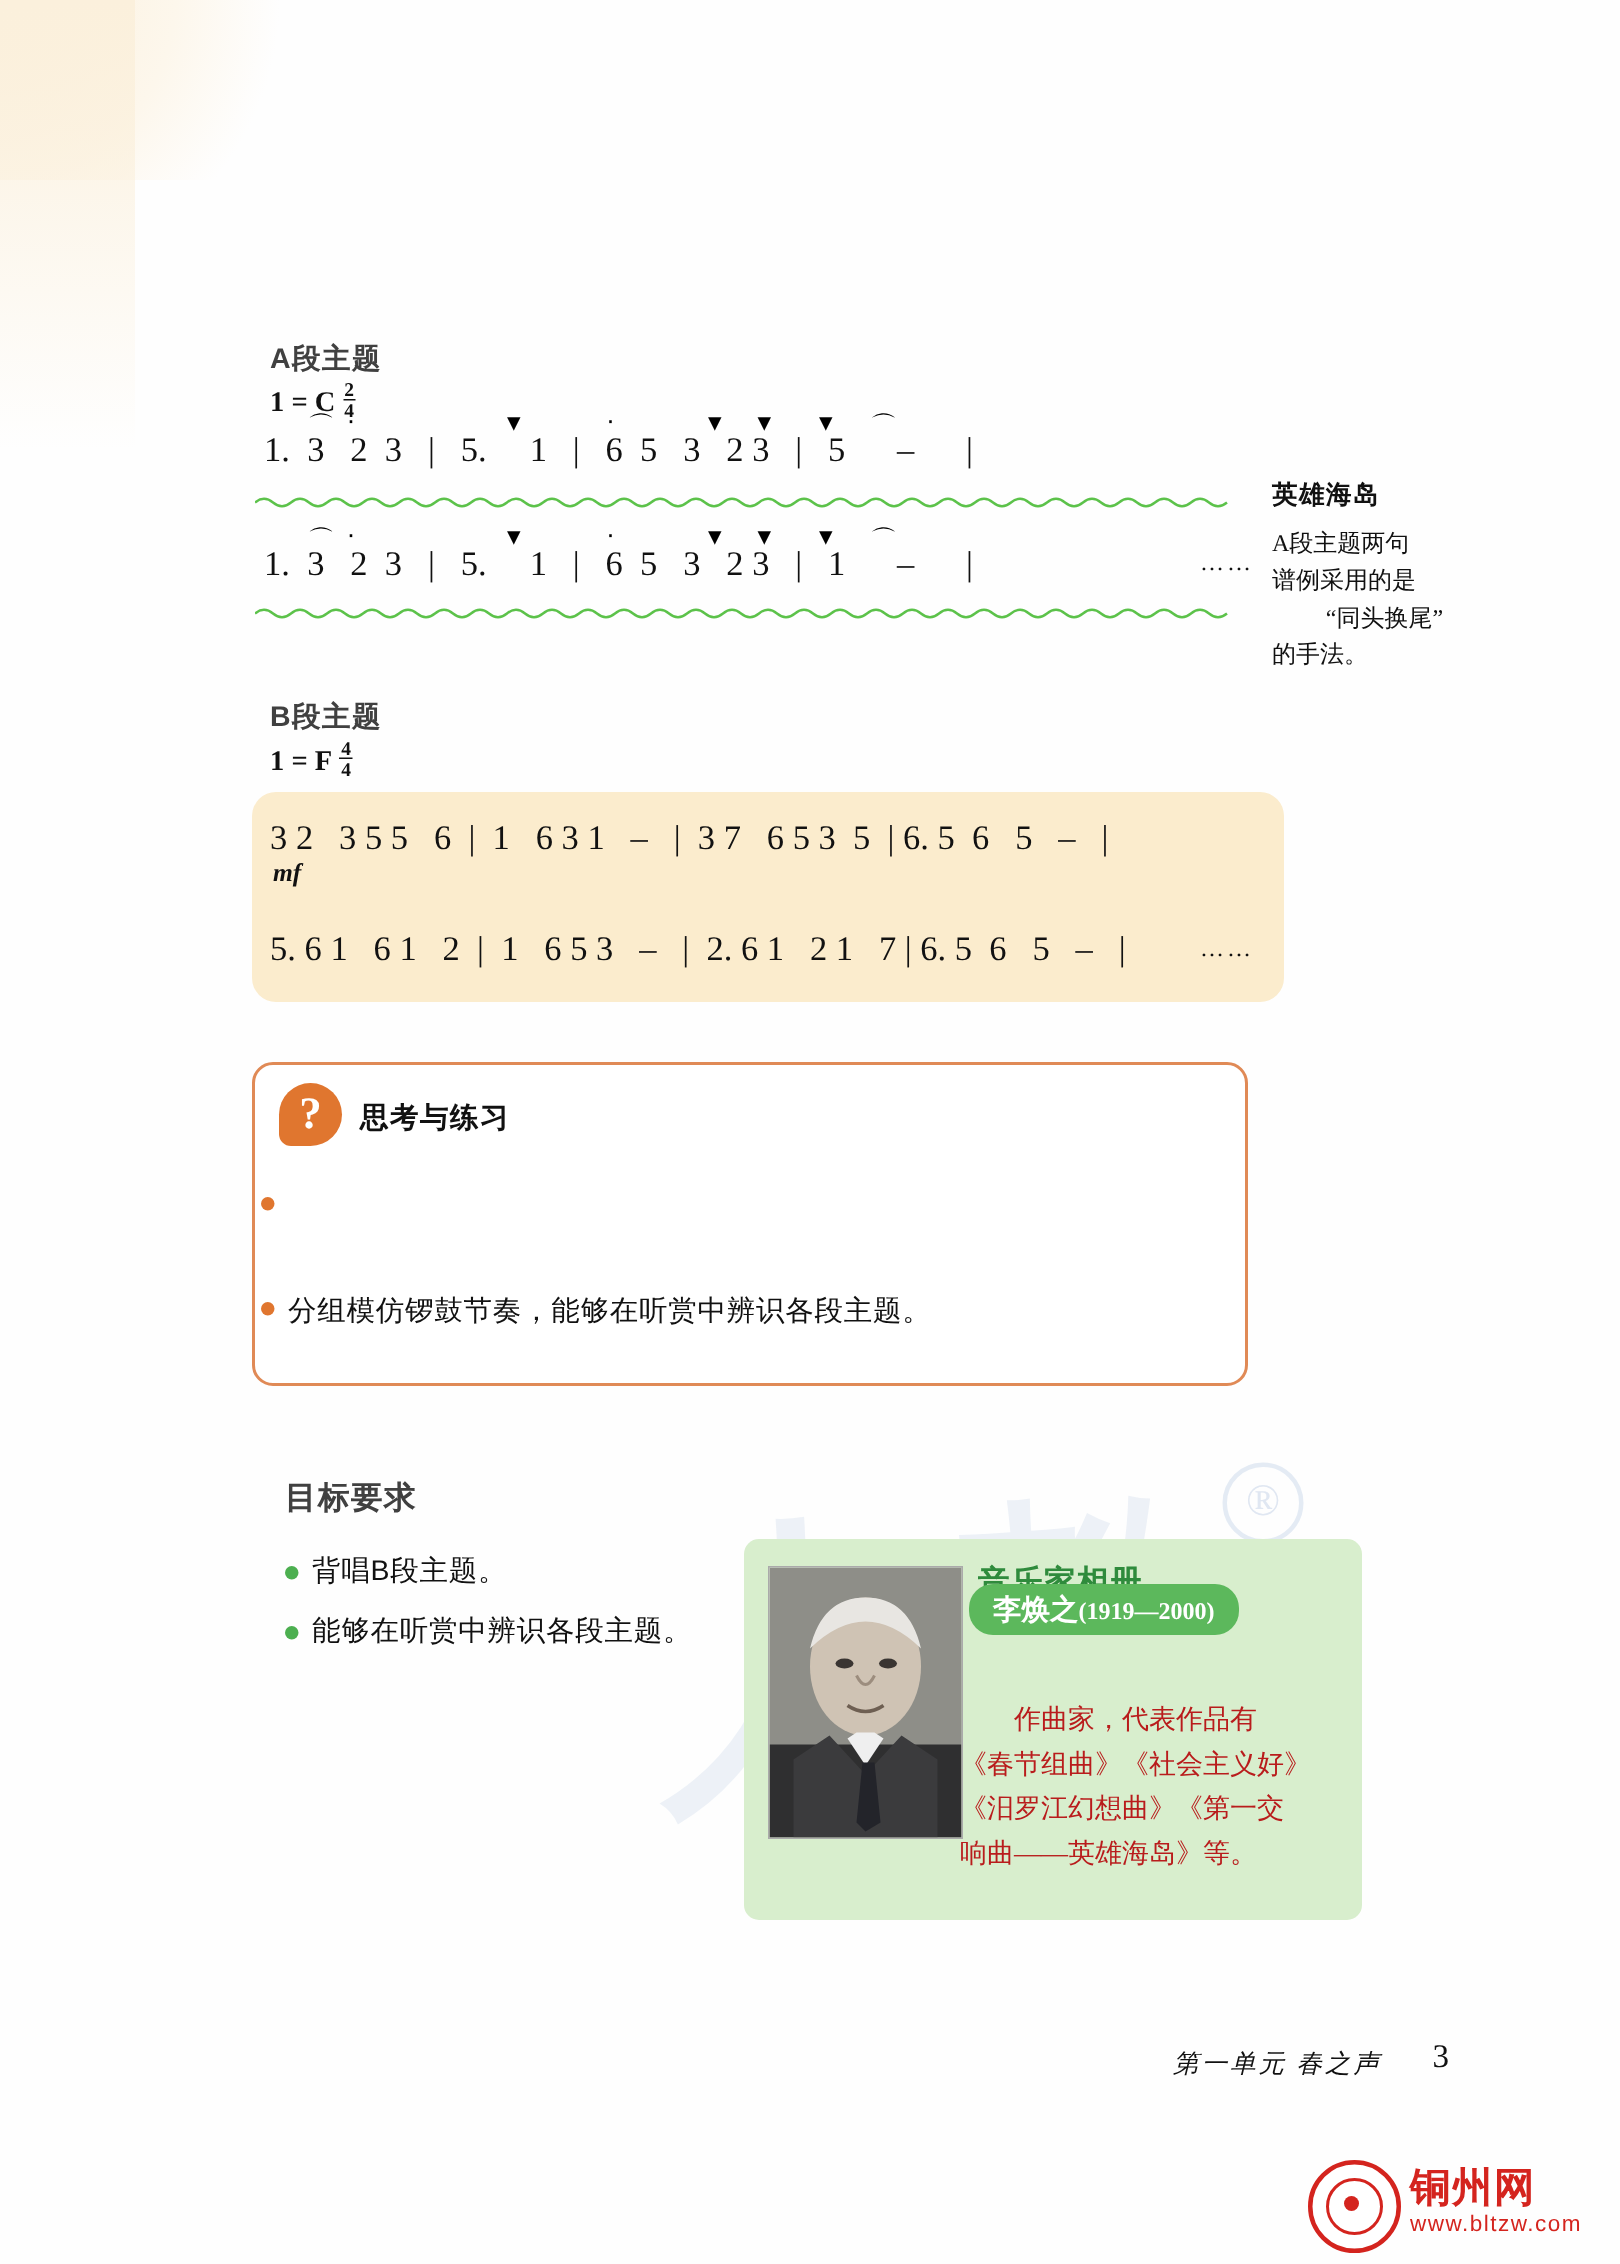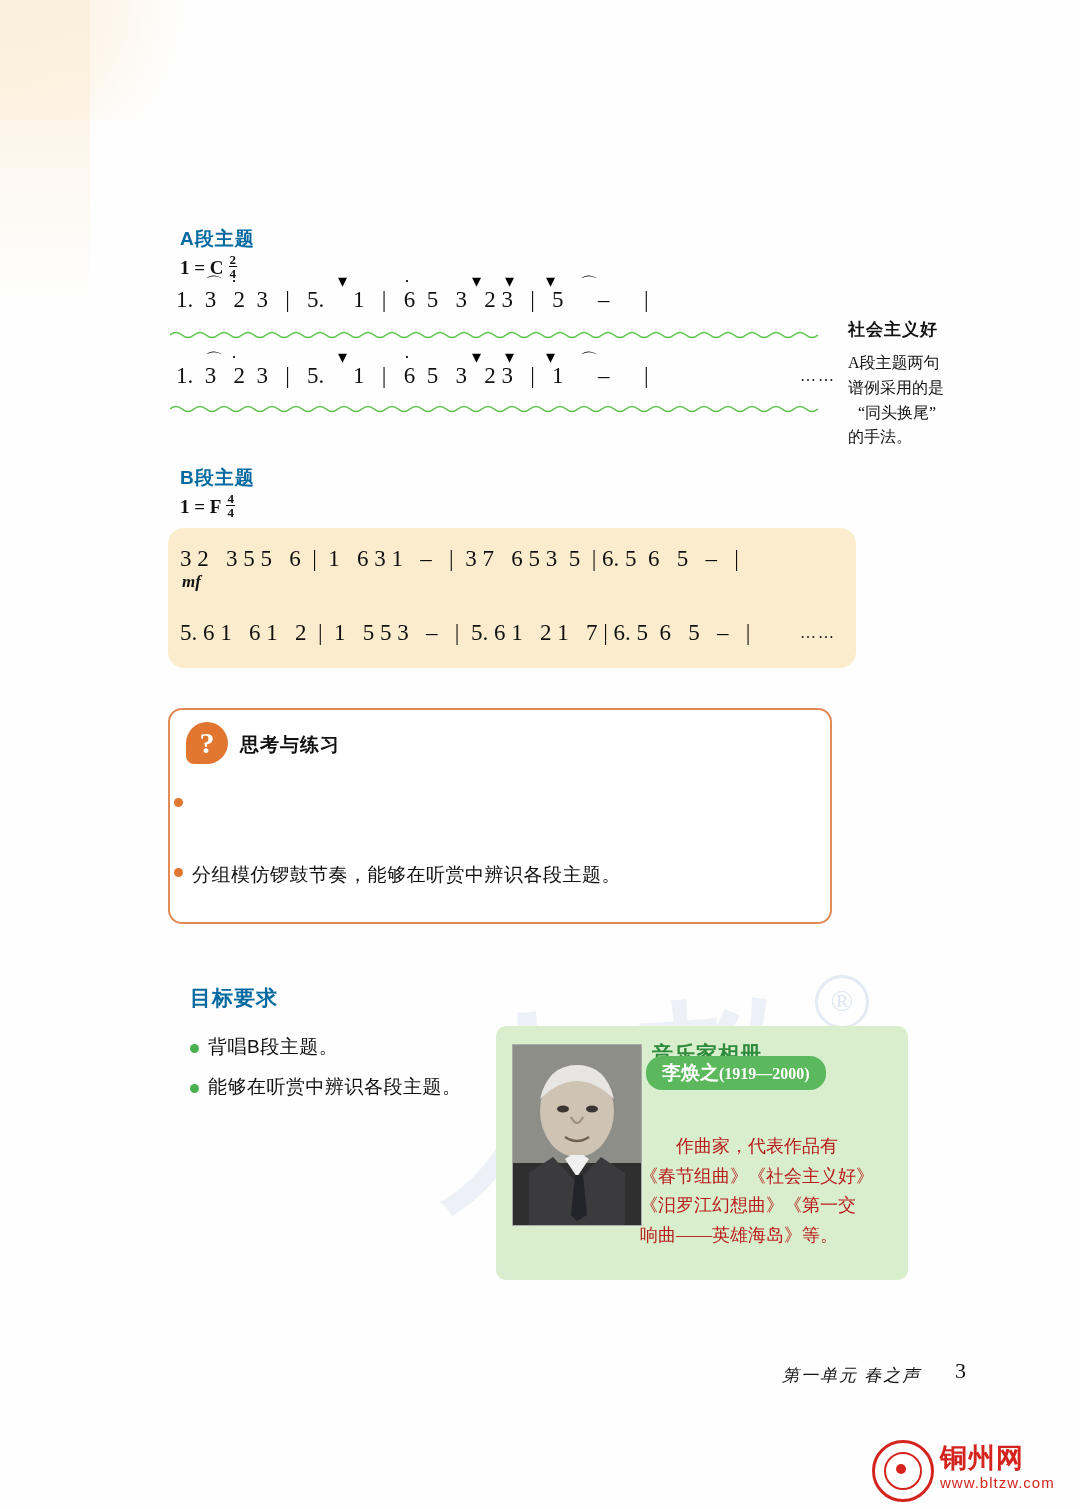--- a/index.html
+++ b/index.html
@@ -56,21 +56,21 @@
     font-size: 30px;
     text-align: center;
     line-height: 46px;
     pointer-events: none;
   }
 
   
   .section-title {
     position: absolute;
     font-weight: bold;
-    color: #0369a1;
+    color: #404040;
     font-size: 19px;
     letter-spacing: 1px;
   }
 
   .keysig {
     position: absolute;
     font-family: "Liberation Serif", serif;
     font-size: 19px;
     color: #111;
     font-weight: bold;
@@ -346,39 +346,39 @@
 
   <div class="focus-dots" style="left:800px; top:367px;">……</div>
 
   <div class="wave" style="left:170px; top:404px; width:650px;">
     <svg width="650" height="10" viewBox="0 0 650 10" preserveAspectRatio="none">
       <path d="M0 5 q 6 -5 12 0 t 12 0 t 12 0 t 12 0 t 12 0 t 12 0 t 12 0 t 12 0 t 12 0 t 12 0 t 12 0 t 12 0 t 12 0 t 12 0 t 12 0 t 12 0 t 12 0 t 12 0 t 12 0 t 12 0 t 12 0 t 12 0 t 12 0 t 12 0 t 12 0 t 12 0 t 12 0 t 12 0 t 12 0 t 12 0 t 12 0 t 12 0 t 12 0 t 12 0 t 12 0 t 12 0 t 12 0 t 12 0 t 12 0 t 12 0 t 12 0 t 12 0 t 12 0 t 12 0 t 12 0 t 12 0 t 12 0 t 12 0 t 12 0 t 12 0 t 12 0 t 12 0 t 12 0 t 12 0" fill="none" stroke="#5cc24a" stroke-width="1.6"></path>
     </svg>
   </div>
 
   <div class="focus-box" style="left:848px; top:318px; width:140px;">
-    <div class="focus-title">社会主义好</div>
+    <div class="focus-title">英雄海岛</div>
     <div class="focus-line" style="margin-top:10px;">A段主题两句</div>
     <div class="focus-line">谱例采用的是</div>
-    <div class="focus-line" style="text-indent:10px;">“同头换尾”</div>
+    <div class="focus-line" style="text-indent:10px;text-align:center;">“同头换尾”</div>
     <div class="focus-line">的手法。</div>
   </div>
 
   <div class="section-title" style="left:180px; top:465px;">B段主题</div>
 
   <div class="keysig" style="left:180px; top:492px;">
     <span>1 = F</span><span class="frac"><span class="num">4</span><span class="den">4</span></span>
   </div>
 
   <div class="cream-panel" style="left:168px; top:528px; width:688px; height:140px;"></div>
 
   <div class="notation" style="left:180px; top:546px;">3 2   3 5 5   6  |  1   6 3 1   –   |  3 7   6 5 3  5  | 6. 5  6   5   –   |</div>
   <div class="mf" style="left:182px; top:572px;">mf</div>
 
-  <div class="notation" style="left:180px; top:620px;">5. 6 1   6 1   2  |  1   5 5 3   –   |  5. 6 1   2 1   7 | 6. 5  6   5   –   |</div>
+  <div class="notation" style="left:180px; top:620px;">5. 6 1   6 1   2  |  1   6 5 3   –   |  2. 6 1   2 1   7 | 6. 5  6   5   –   |</div>
   <div class="focus-dots" style="left:800px; top:624px;">……</div>
 
   <div class="practice-box" style="left:168px; top:708px; width:660px; height:212px;"></div>
   <div class="q-badge" style="left:186px; top:722px;">?</div>
   <div class="practice-title" style="left:240px; top:732px;">思考与练习</div>
 
   <div class="dot-orange" style="left:174px; top:798px;"></div>
 
   <div class="dot-orange" style="left:174px; top:868px;"></div>
   <div class="bullet-item" style="left:192px; top:858px; width:620px;">分组模仿锣鼓节奏，能够在听赏中辨识各段主题。</div>

